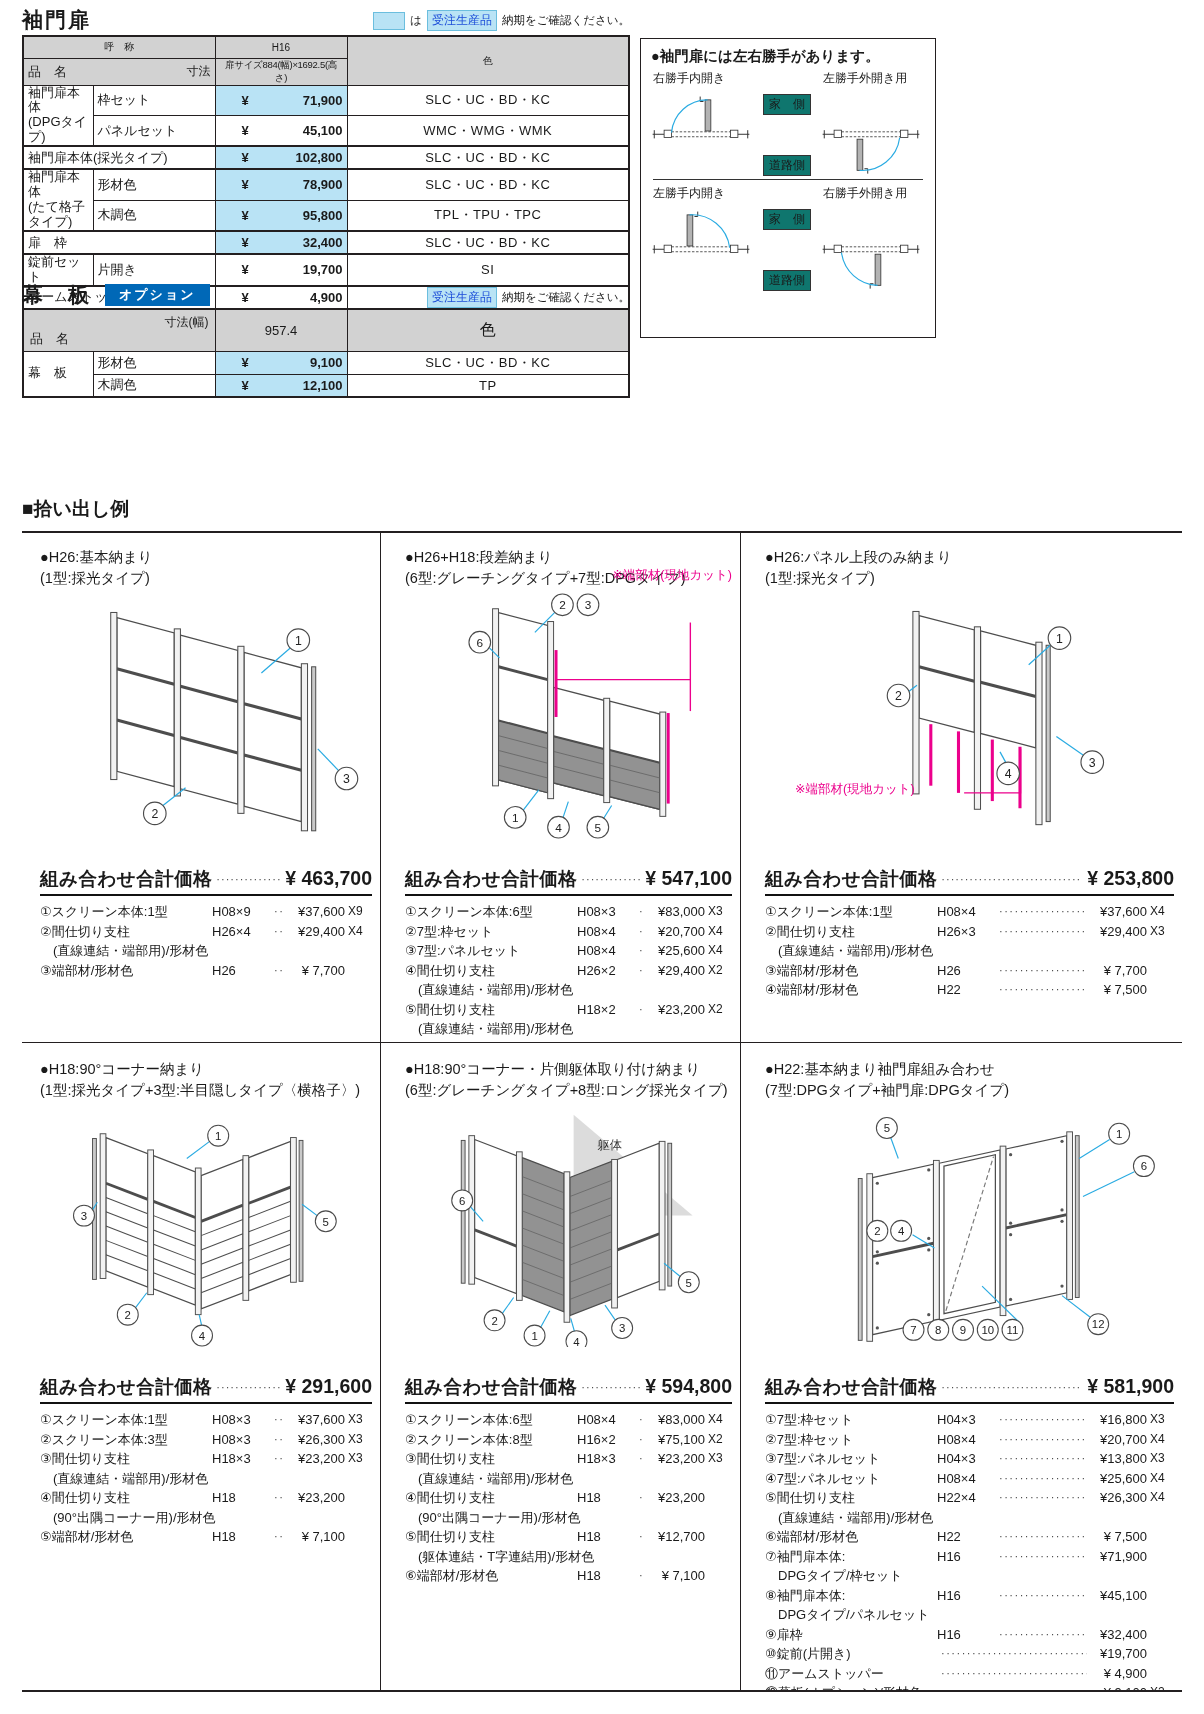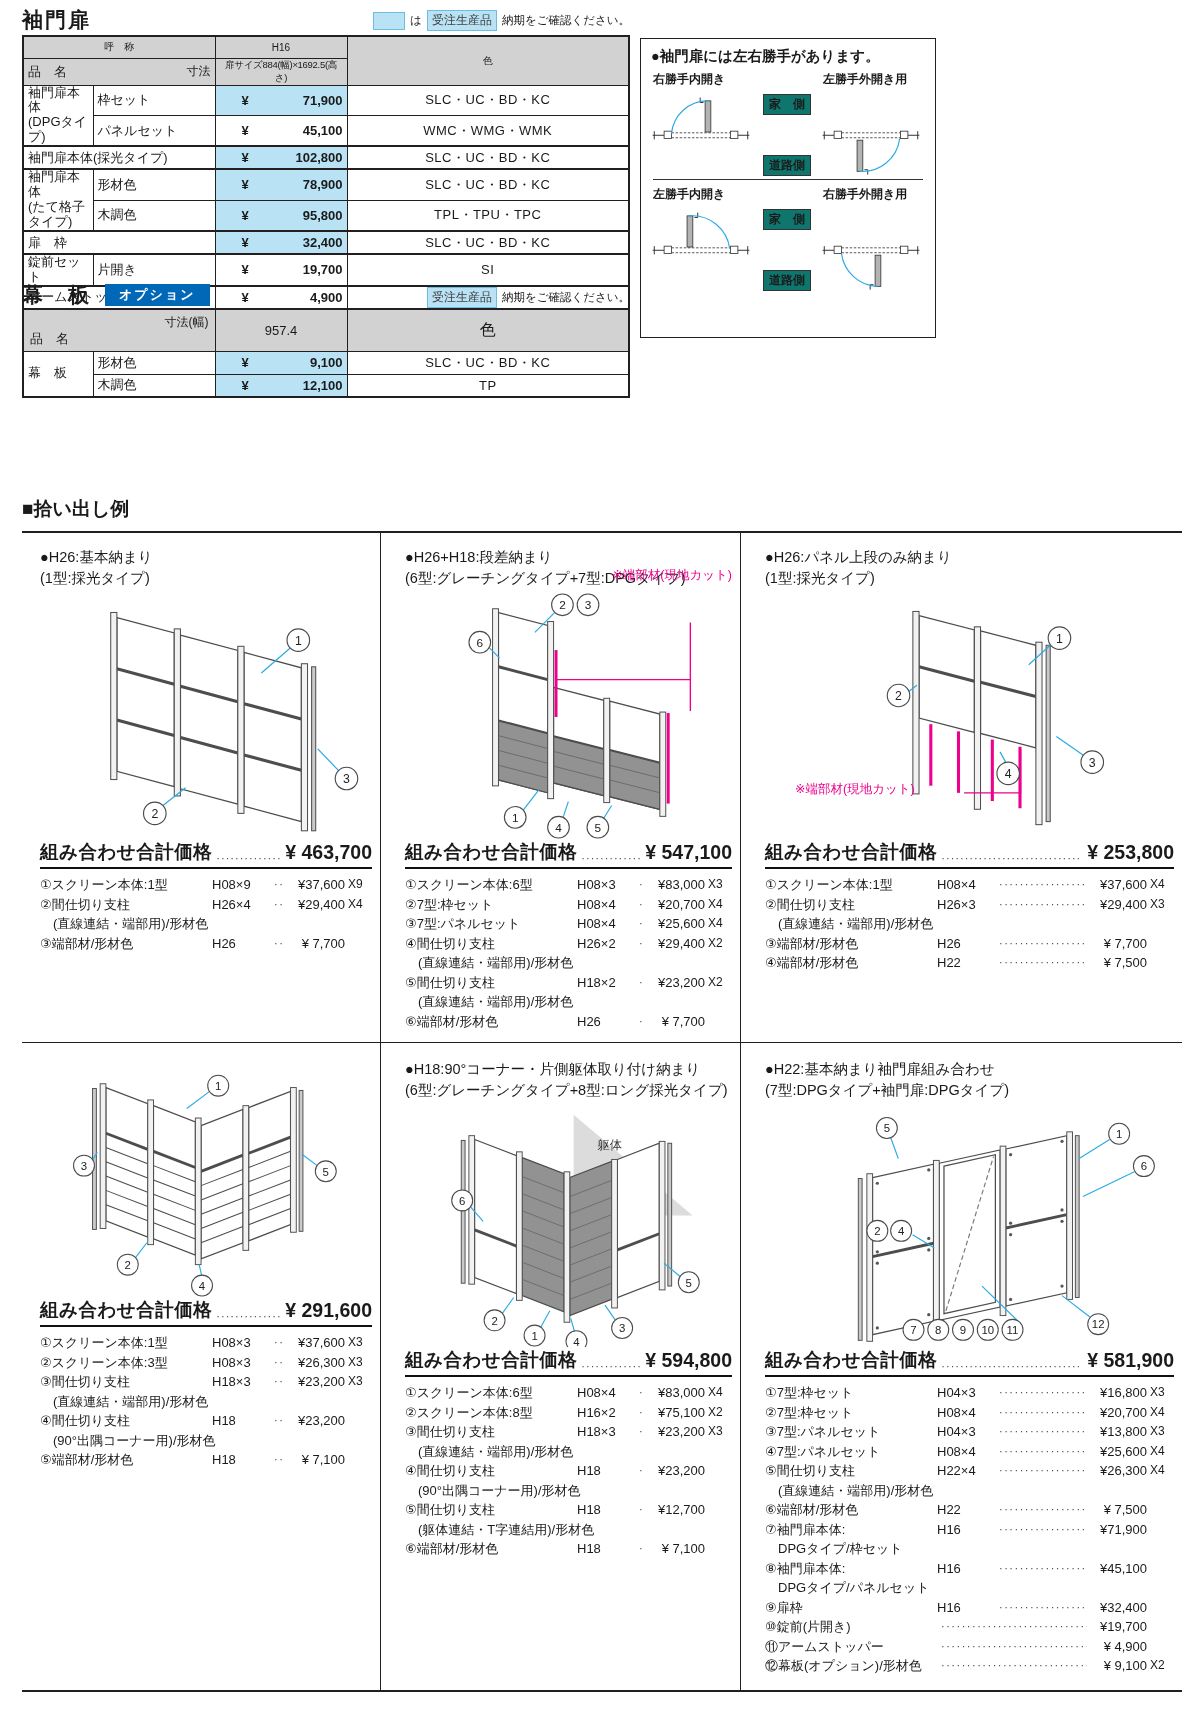--- a/index.html
+++ b/index.html
@@ -2,21 +2,21 @@
 <html><head>
 <meta charset="utf-8">
 <style>
   html,body{margin:0;padding:0;background:#fff;}
   body{font-family:"Liberation Sans","DejaVu Sans",sans-serif;color:#1a1a1a;}
   .page{position:relative;width:1204px;height:1714px;background:#fff;overflow:hidden;}
 
   .section-title{position:absolute;font-size:21px;font-weight:bold;letter-spacing:2px;}
   .legend{position:absolute;display:flex;align-items:center;gap:5px;font-size:11.5px;white-space:nowrap;}
   .swatch{width:30px;height:16px;background:#b9e3f5;border:1px solid #6bbede;}
-  .order-badge{background:#b9e3f5;color:#404040;border:1px solid #6bbede;padding:1px 4px;font-size:12px;}
+  .order-badge{background:#b9e3f5;color:#1d4ed8;border:1px solid #6bbede;padding:1px 4px;font-size:12px;}
   .opt-badge{background:#0068b7;color:#fff;font-size:13px;font-weight:bold;padding:2px 14px;margin-left:14px;display:inline-block;}
 
   table.ptable{border-collapse:collapse;table-layout:fixed;width:608px;border:2px solid #231f20;}
   .ptable th,.ptable td{border:1px solid #231f20;padding:0 4px;overflow:hidden;box-sizing:border-box;}
   .ptable thead th{background:#d2d2d2;font-weight:normal;}
   .ptable .cA{width:70px}.ptable .cB{width:122px}.ptable .cC{width:132px}
   .h1 th{height:22px;font-size:10px;}
   .th-diag{height:26px;background-color:#d2d2d2;background-image:linear-gradient(to top right,transparent calc(50% - 0.7px),#231f20 calc(50% - 0.7px),#231f20 calc(50% + 0.7px),transparent calc(50% + 0.7px));}
   .th-diag .inner{display:flex;justify-content:space-between;align-items:center;}
   .th-diag .pn{font-size:13px;}
@@ -30,21 +30,21 @@
   tr.thick td{border-top-width:2px;}
   .pt-group{font-size:12px;line-height:1.15;white-space:pre-line;padding-left:3px;}
   .pt-sub,.pt-full{font-size:13px;padding-left:6px;}
   .pt-price{font-weight:bold;font-size:14.5px;text-align:right;padding-right:22px;position:relative;}
   .pt-price .yen{position:absolute;left:26px;}
   .pt-price.hl{background:#b9e3f5;}
   .pt-color{text-align:center;font-size:12.5px;letter-spacing:0.5px;}
 
   .handing{position:absolute;left:640px;top:38px;width:296px;height:300px;border:1.5px solid #231f20;box-sizing:border-box;padding:8px 10px 2px;}
   .hb-title{font-size:14.5px;font-weight:bold;margin-bottom:2px;}
-  .hb-half{display:flex;align-items:center;font-weight:bold;}
+  .hb-half{display:flex;align-items:flex-start;}
   .hb-quad{width:102px;}
   .hb-qlabel{font-size:12px;margin:2px 0 0 2px;white-space:nowrap;}
   .hb-mid{width:68px;display:flex;flex-direction:column;align-items:center;justify-content:space-between;height:108px;padding-top:26px;box-sizing:border-box;}
   .side-box{border:1px solid #333;font-size:12px;padding:1px 5px;white-space:nowrap;background:#0f766e;}
   .hb-div{height:1px;background:#333;margin:3px 2px;}
   svg.hb{display:block;}
   svg .fl{stroke:#333;stroke-width:1.2;}
   svg .fd{stroke:#333;stroke-width:1;stroke-dasharray:3 2;}
   svg .fsq{fill:#fff;stroke:#333;stroke-width:1;}
   svg .leaf{fill:#b3b3b3;stroke:#333;stroke-width:1;}
@@ -55,21 +55,21 @@
   .ex-cell{box-sizing:border-box;padding:14px 8px 0 24px;overflow:hidden;}
   .ex-cell.c0{padding-left:18px;}
   .ex-cell.c1,.ex-cell.c2{border-left:1px solid #231f20;}
   .ex-cell.r2{border-top:1px solid #231f20;padding-top:16px;}
   .ex-head{height:46px;font-size:14.5px;line-height:1.45;}
   .r2 .ex-head{height:50px;}
   .ex-diagram{position:relative;height:246px;}
   .r2 .ex-diagram{height:238px;}
   .ex-diagram svg{display:block;margin:0 auto;height:100%;}
   .ex-note{position:absolute;color:#ec008c;font-size:12.5px;white-space:nowrap;}
-  .ex-total{display:flex;align-items:flex-end;border-bottom:2.5px solid #111;padding-bottom:3px;}
+  .ex-total{display:flex;align-items:center;border-bottom:2.5px solid #111;padding-bottom:3px;margin-top:27px;}
   .ex-total-label{font-size:18.5px;font-weight:bold;letter-spacing:0.5px;white-space:nowrap;}
   .ex-total-dots{flex:1;overflow:hidden;white-space:nowrap;font-size:11px;color:#444;margin:0 4px;letter-spacing:1px;}
   .ex-total-value{font-size:19.5px;font-weight:bold;white-space:nowrap;}
   .ex-items{margin-top:6px;}
   .item-line{display:flex;align-items:flex-start;line-height:19.5px;font-size:13px;}
   .item-name{flex:0 0 172px;white-space:nowrap;}
   .item-spec{flex:0 0 58px;white-space:nowrap;}
   .item-dots{flex:1 1 0;min-width:0;overflow:hidden;white-space:nowrap;font-size:11px;color:#444;letter-spacing:1.5px;margin:0 4px;}
   .item-price{flex:0 0 auto;min-width:56px;text-align:right;white-space:nowrap;}
   .item-qty{flex:0 0 24px;padding-left:3px;font-size:12px;white-space:nowrap;}
@@ -565,20 +565,24 @@
               <span class="item-spec">H22</span>
               <span class="item-dots">················································································</span>
               <span class="item-price">¥ 7,500</span>
               <span class="item-qty"></span>
             </div>
           </div>
         </div>
     </div>
 
     <div class="ex-cell c0 r2">
+      <div class="ex-head">
+        <div>●H18:90°コーナー納まり</div>
+        <div>(1型:採光タイプ+3型:半目隠しタイプ〈横格子〉)</div>
+      </div>
       <div class="ex-diagram">
         <svg viewBox="0 0 340 250">
           <polygon class="panel" points="65,30 109,47 109,187 65,170"></polygon>
           <line class="rail" x1="65" y1="78" x2="109" y2="95"></line>
           <line class="slat" x1="65" y1="93" x2="109" y2="110"></line>
             <line class="slat" x1="65" y1="108" x2="109" y2="125"></line>
             <line class="slat" x1="65" y1="123" x2="109" y2="140"></line>
             <line class="slat" x1="65" y1="138" x2="109" y2="155"></line>
             <line class="slat" x1="65" y1="153" x2="109" y2="170"></line>
           <polygon class="panel" points="115,49 159,66 159,206 115,189"></polygon>

